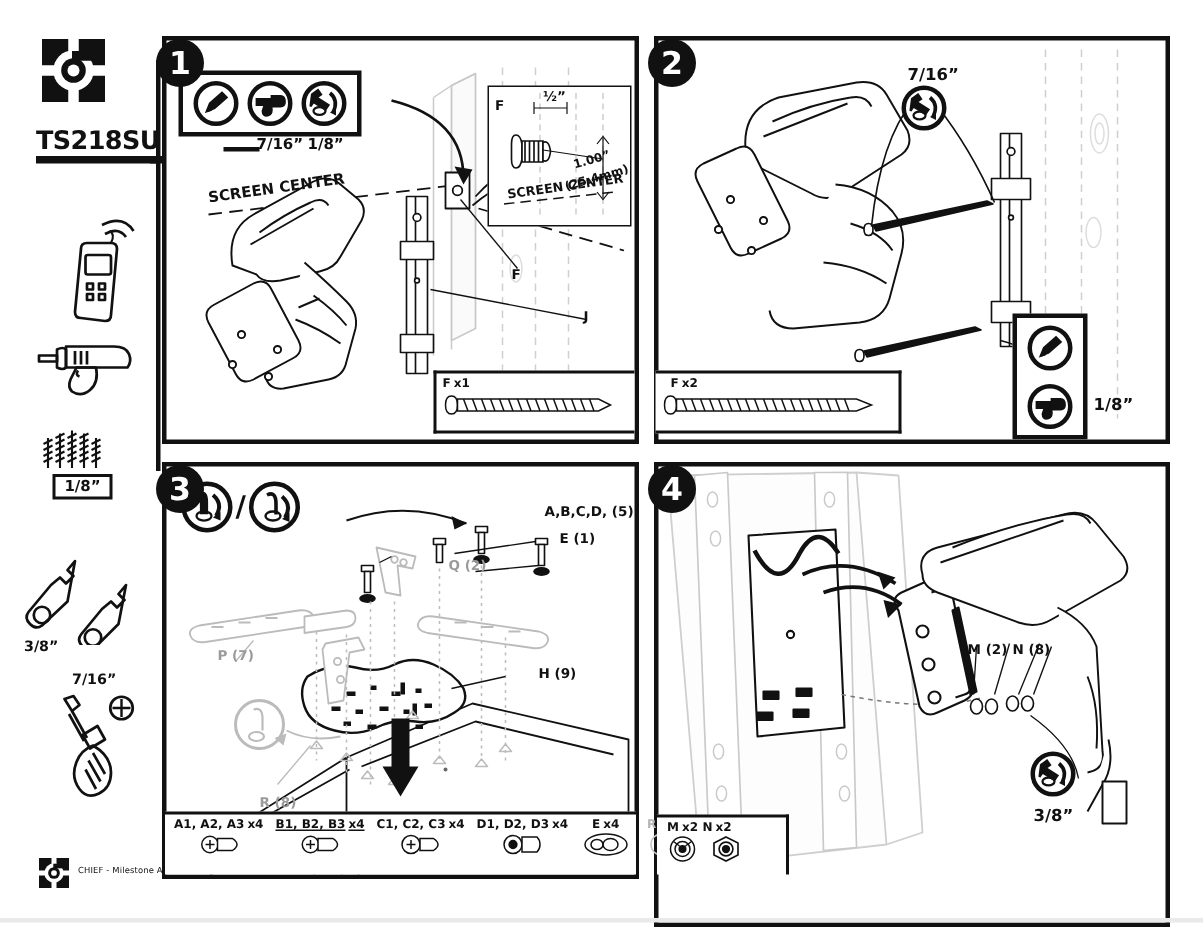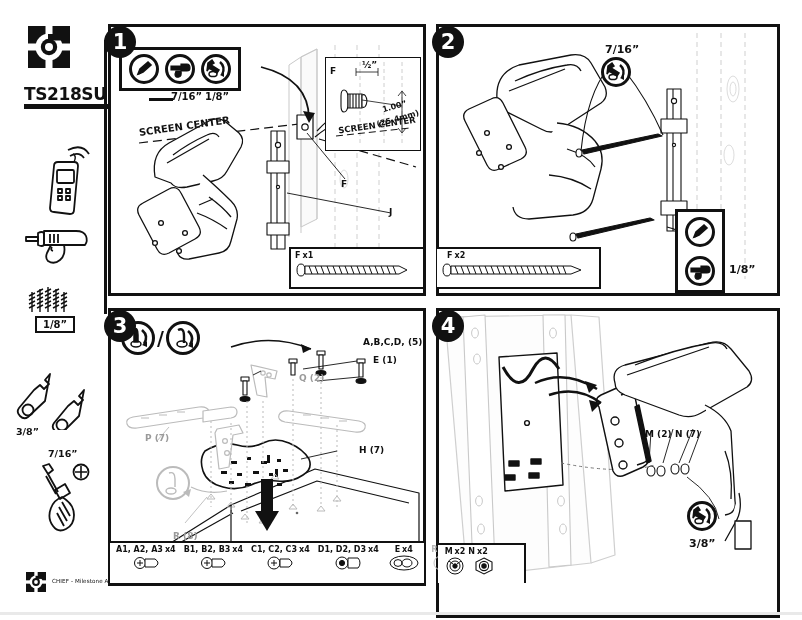--- a/index.html
+++ b/index.html
@@ -679,41 +679,41 @@
               <path d="M18 20 l5 2 l0 -6 z" fill="#111" stroke="none"></path>
             </g>
           </svg>
       </div>
     </div>
 
     <div class="lbl grey" style="left:188px; top:26px;margin-top:36px;">Q (2)</div>
     <div class="lbl" style="left:252px; top:26px;">A,B,C,D, (5)</div>
     <div class="lbl" style="left:262px; top:44px;">E (1)</div>
     <div class="lbl grey" style="left:34px; top:122px;">P (7)</div>
-    <div class="lbl" style="left:248px; top:134px;">H (7)</div>
+    <div class="lbl" style="left:248px; top:134px;">H (9)</div>
     <div class="lbl grey" style="left:62px; top:220px;">R (8)</div>
 
     <div class="hw-bar" style="left:-1px; top:230px; width:314px; height:42px; border-left:none; border-right:none; border-bottom:none; justify-content:space-between; padding:0 2px;">
 
       <div class="hw-item">
         <div style="display:flex; align-items:center; gap:2px;">
           <span class="hw-text">A1, A2, A3</span>
           <span class="hw-text qty">x4</span>
         </div>
         <svg width="30" height="18" viewBox="0 0 30 18">
           <g fill="none" stroke="#111" stroke-width="1">
               <circle cx="9" cy="9" r="5.5" fill="#fff"></circle>
               <path d="M6 9 h6 M9 6 v6"></path>
               <path d="M14 5 h10 q3 2 3 4 q0 2 -3 4 h-10 z" fill="#fff"></path>
             </g>
         </svg>
       </div>
 
       <div class="hw-item">
-        <div style="display:flex; align-items:flex-start; gap:2px;">
+        <div style="display:flex; align-items:flex-start; gap:2px;text-decoration:underline;">
           <span class="hw-text">B1, B2, B3</span>
           <span class="hw-text qty">x4</span>
         </div>
         <svg width="30" height="18" viewBox="0 0 30 18">
           <g fill="none" stroke="#111" stroke-width="1">
               <circle cx="9" cy="9" r="5.5" fill="#fff"></circle>
               <path d="M6 9 h6 M9 6 v6"></path>
               <path d="M14 5 h10 q3 2 3 4 q0 2 -3 4 h-10 z" fill="#fff"></path>
             </g>
         </svg>
@@ -852,21 +852,21 @@
             <path d="M96 72 q30 -14 62 6"></path>
             <path d="M110 84 q28 -10 52 8"></path>
           </g>
           <path d="M158 74 l-12 -4 l4 12 z" fill="#111" stroke="none"></path>
           <path d="M162 92 l-12 -3 l3 12 z" fill="#111" stroke="none"></path>
         </g>
       </svg>
     </div>
 
     <div class="lbl" style="left:206px; top:118px;">M (2)</div>
-    <div class="lbl" style="left:236px; top:118px;">N (7)</div>
+    <div class="lbl" style="left:236px; top:118px;">N (8)</div>
 
     <div style="position:absolute; left:248px; top:190px;" class="circ-icon">
       <svg width="24" height="22" viewBox="0 0 24 22">
           <g fill="none" stroke="#111" stroke-width="1.5">
             <path d="M4 5 l4 -3 l2 3 l-3 2 l8 5 l-2 3 l-8 -5 l-2 3 z" fill="#111"></path>
             <ellipse cx="9" cy="16" rx="4" ry="2.6"></ellipse>
             <path d="M16 4 q6 5 2 13" stroke-width="2.4"></path>
             <path d="M16 17 l4 2 l0 -5 z" fill="#111" stroke="none"></path>
           </g>
         </svg>

